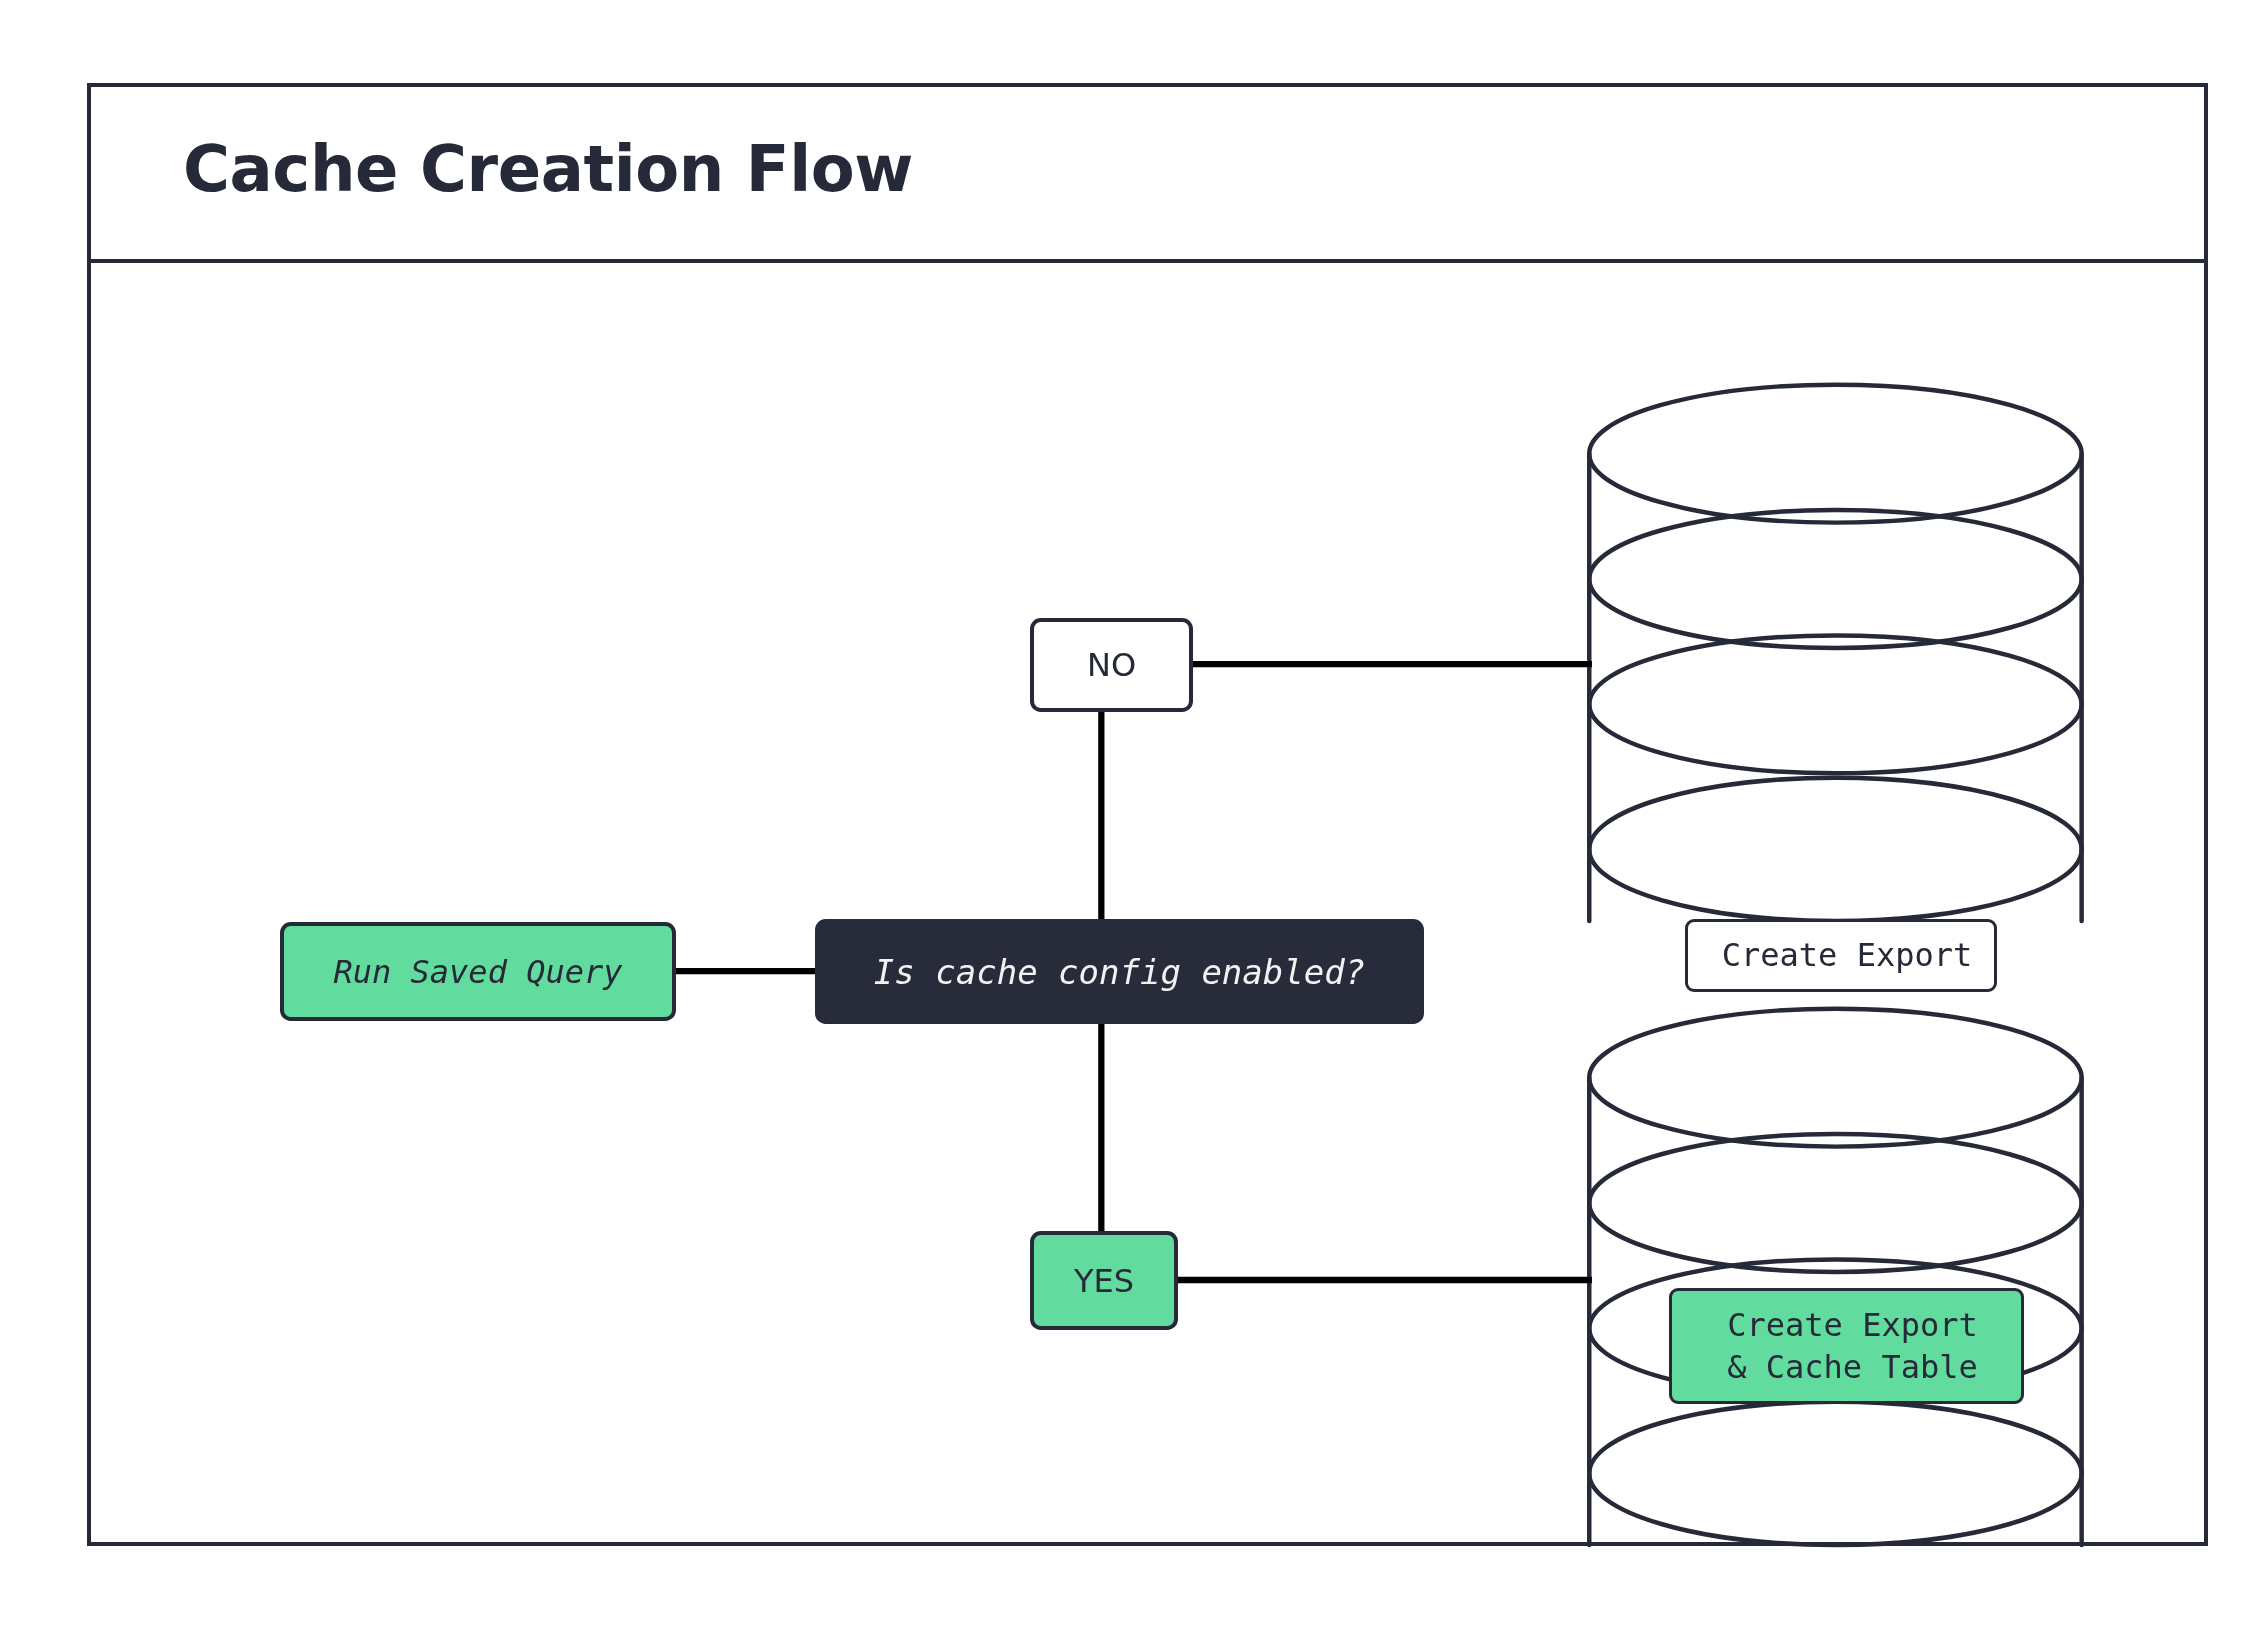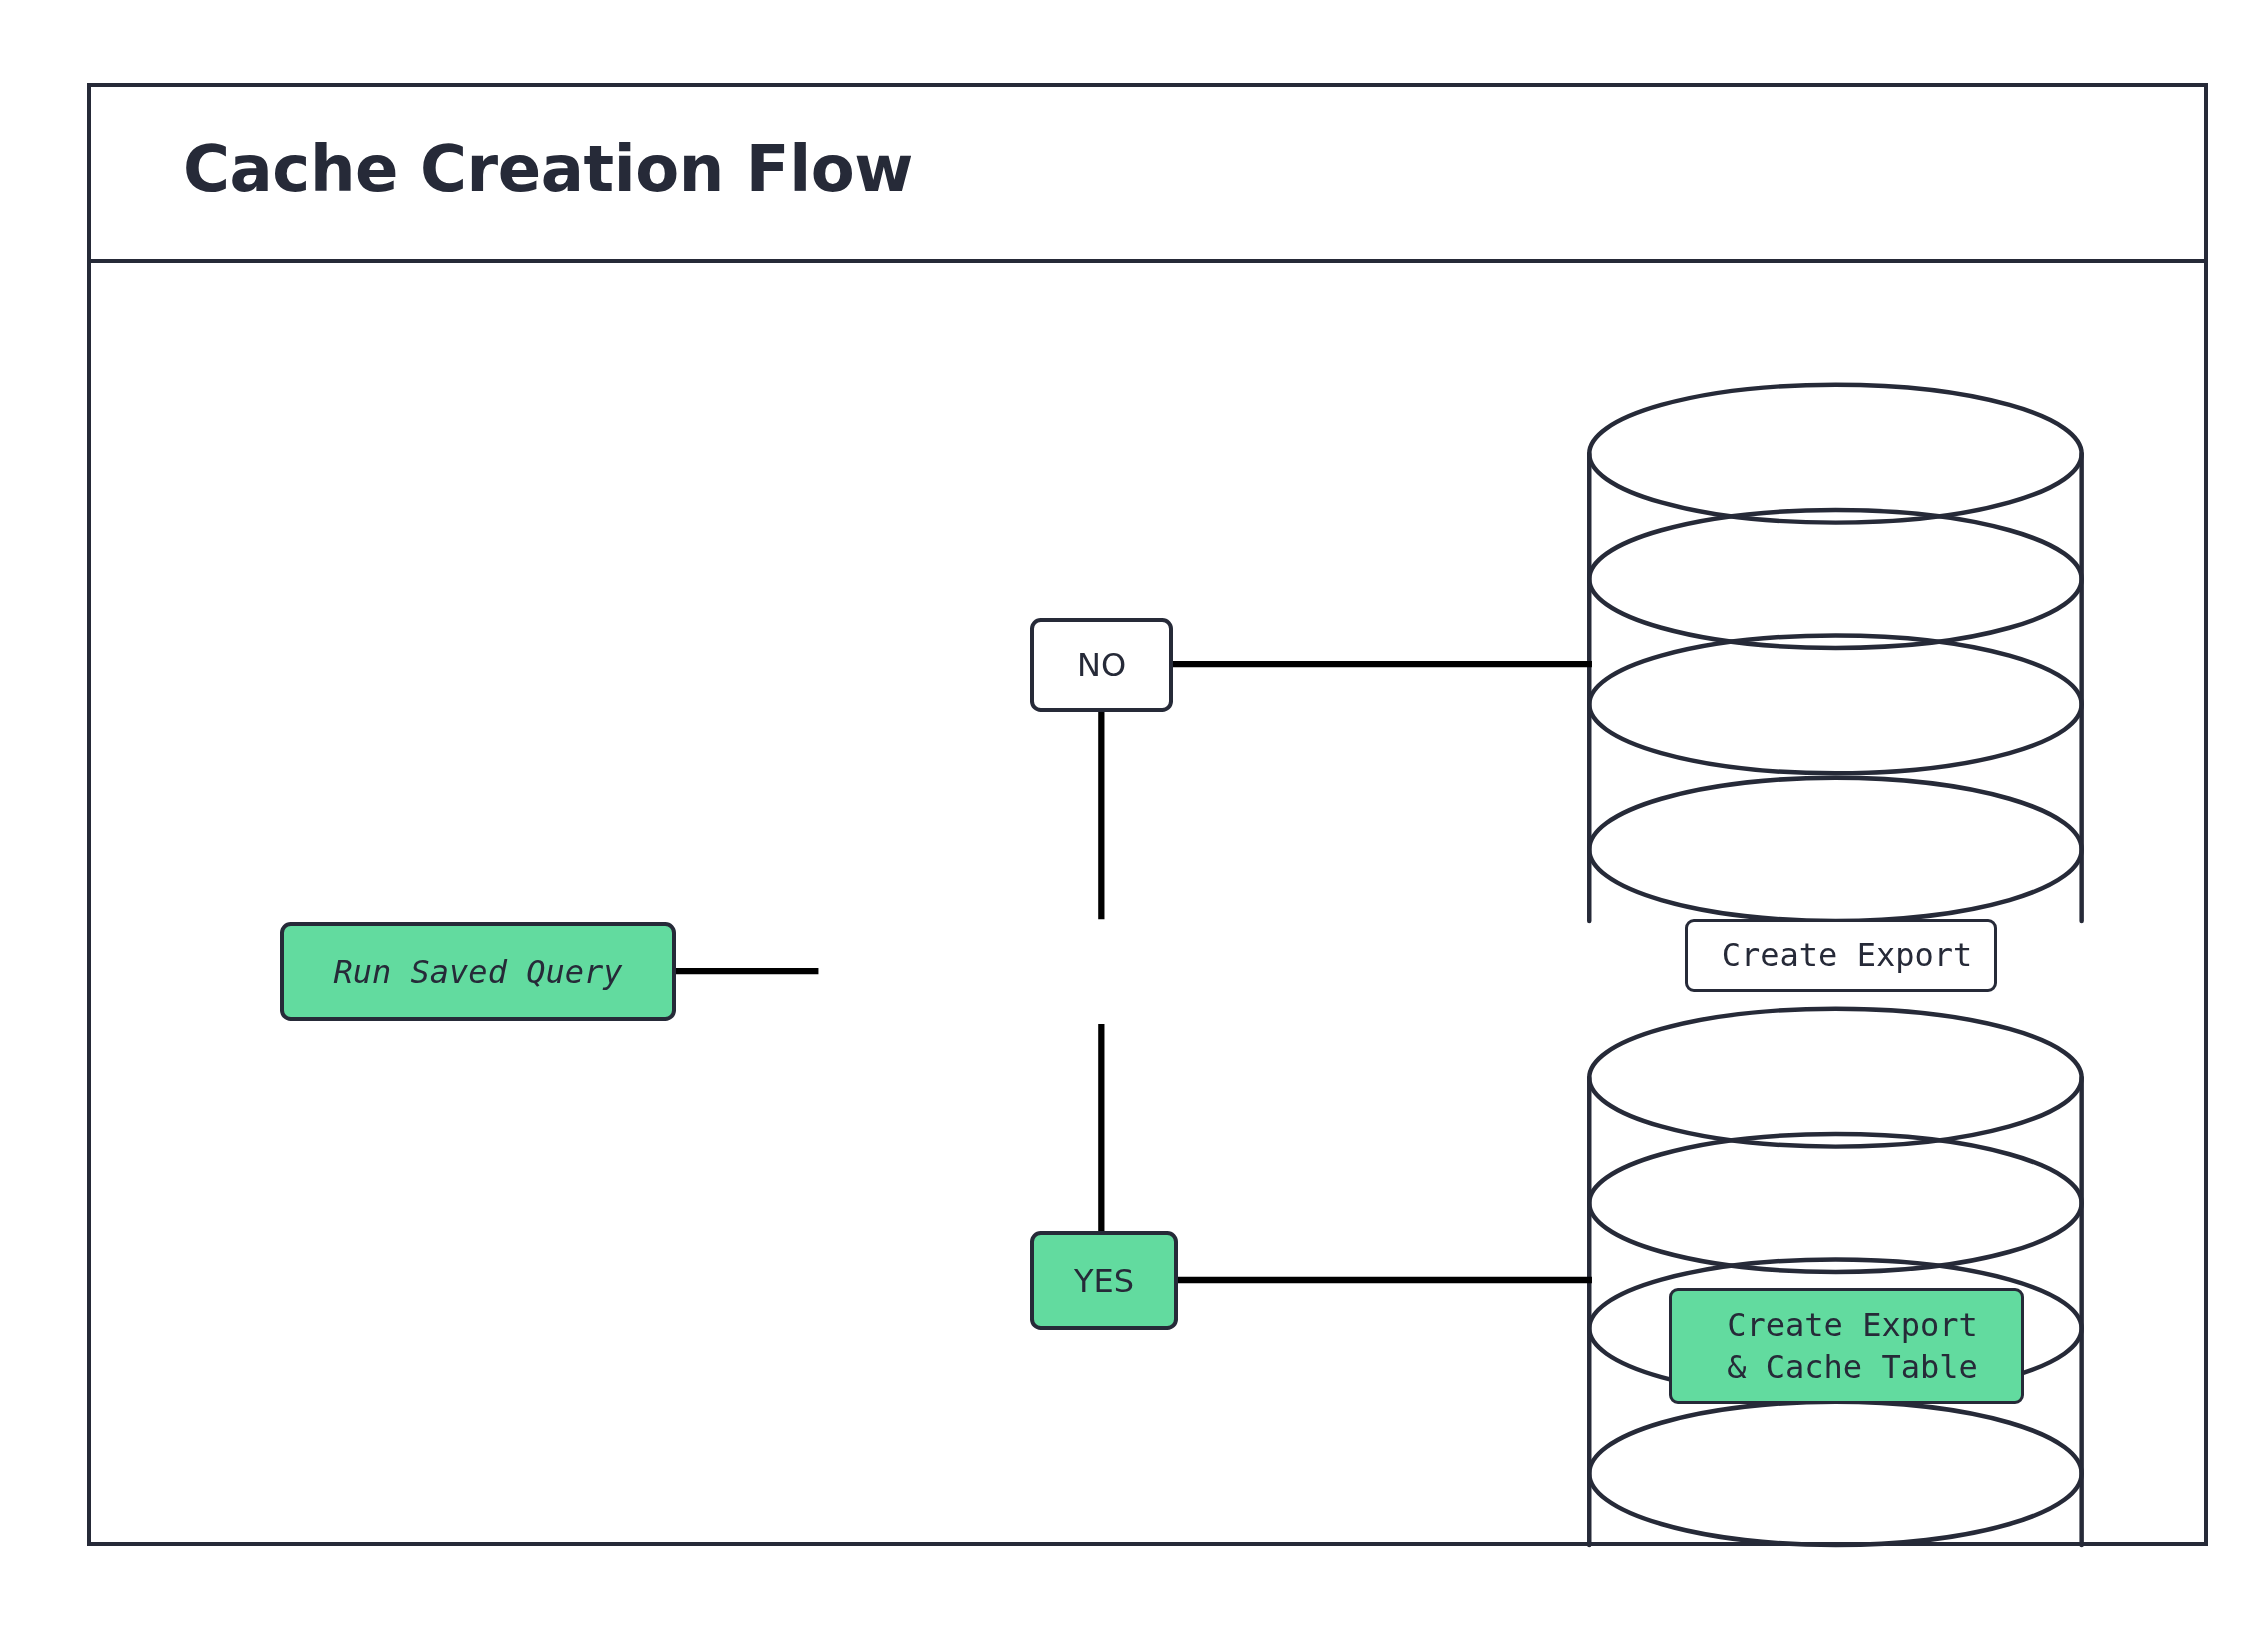--- a/index.html
+++ b/index.html
@@ -121,21 +121,21 @@
   
   #node-run-saved-query {
     left: 189px; top: 659px; width: 396px; height: 99px;
     font-size: 32px;
   }
   #node-decision {
     left: 724px; top: 656px; width: 609px; height: 105px;
     font-size: 34px;
   }
   #node-no {
-    left: 939px; top: 355px; width: 143px; height: 94px;
+    left: 939px; top: 355px; width: 163px; height: 94px;
     font-size: 32px;
   }
   #node-yes {
     left: 939px; top: 968px; width: 148px; height: 99px;
     font-size: 32px;
   }
   #label-create-export {
     left: 1594px; top: 656px; width: 312px; height: 73px;
     font-size: 32px;
   }
@@ -189,20 +189,21 @@
           <line x1="1128" y1="850" x2="1128" y2="1084"></line>
 
           <line x1="1205" y1="448" x2="1676" y2="448"></line>
 
           <line x1="1210" y1="1136" x2="1676" y2="1136"></line>
         </g>
       </svg>
 
       <div class="node node-green node-mono" id="node-run-saved-query">Run Saved Query</div>
 
+      <div class="node node-dark node-mono" id="node-decision">Is cache config enabled?</div>
 
       <div class="node node-white node-sans" id="node-no">NO</div>
 
       <div class="node node-green node-sans" id="node-yes">YES</div>
 
       <div class="label-in-db label-white" id="label-create-export">Create Export</div>
 
       <div class="label-in-db label-green" id="label-create-export-cache">Create Export
 &amp; Cache Table</div>
 

